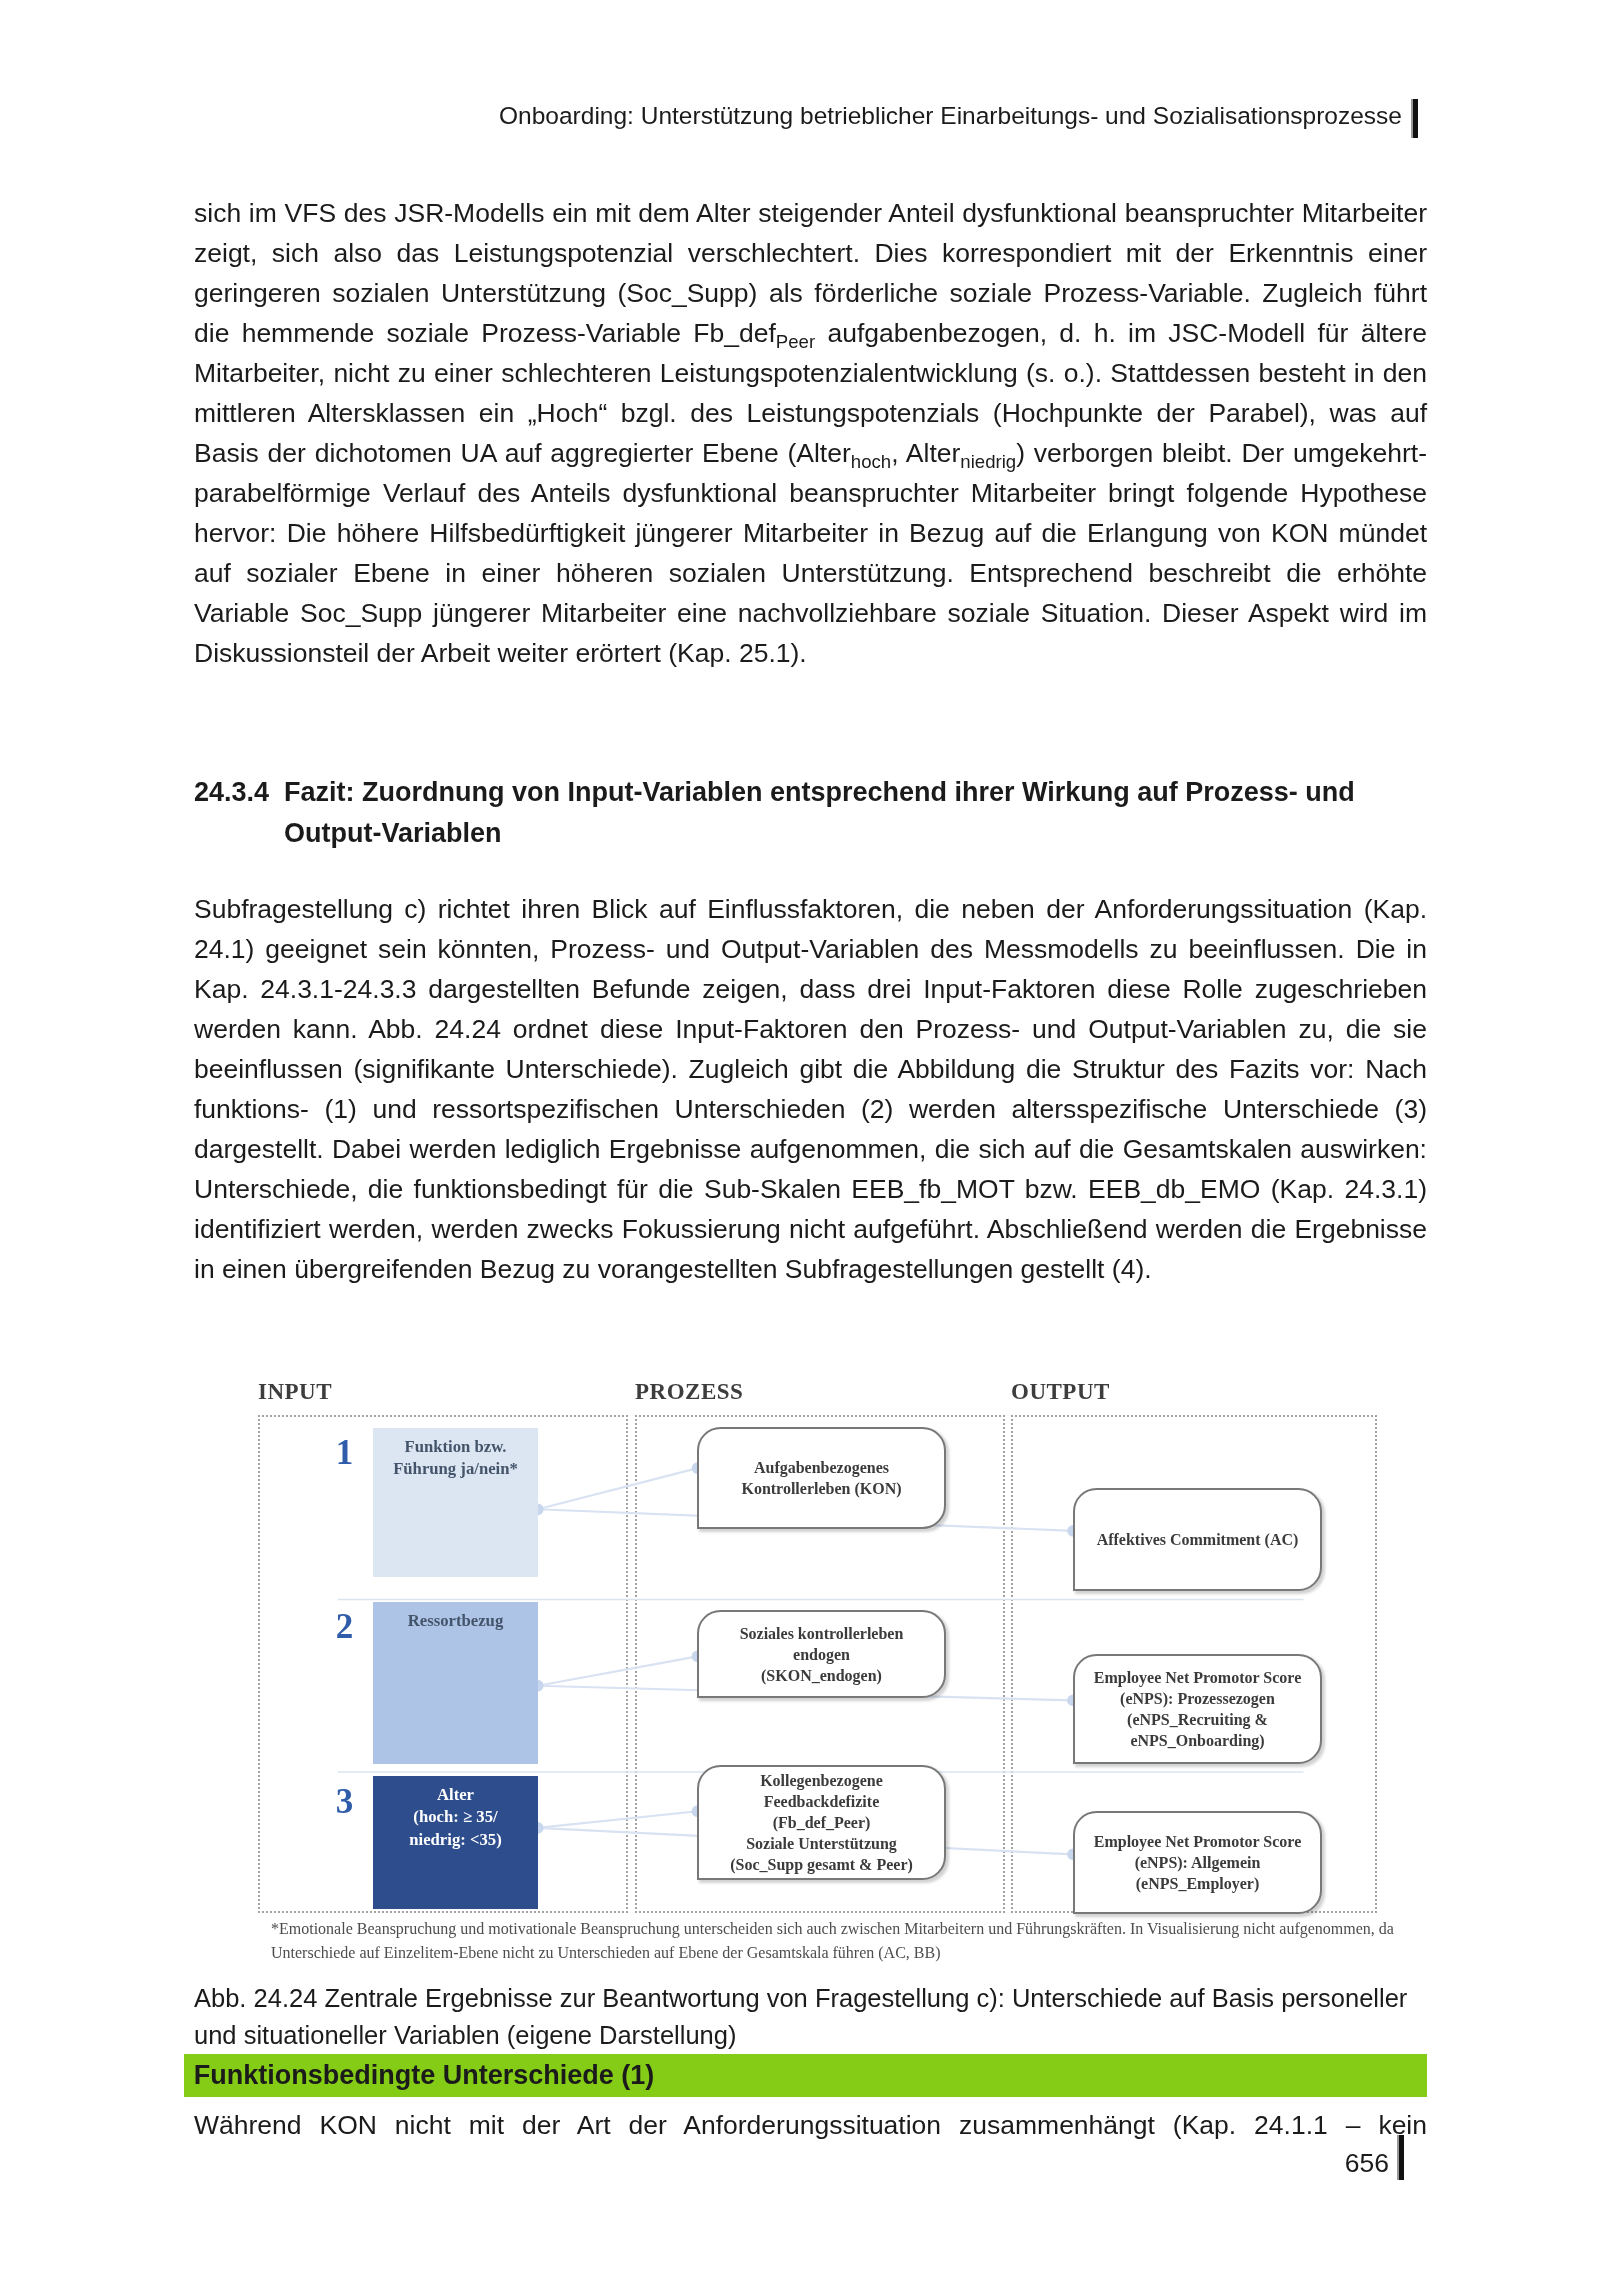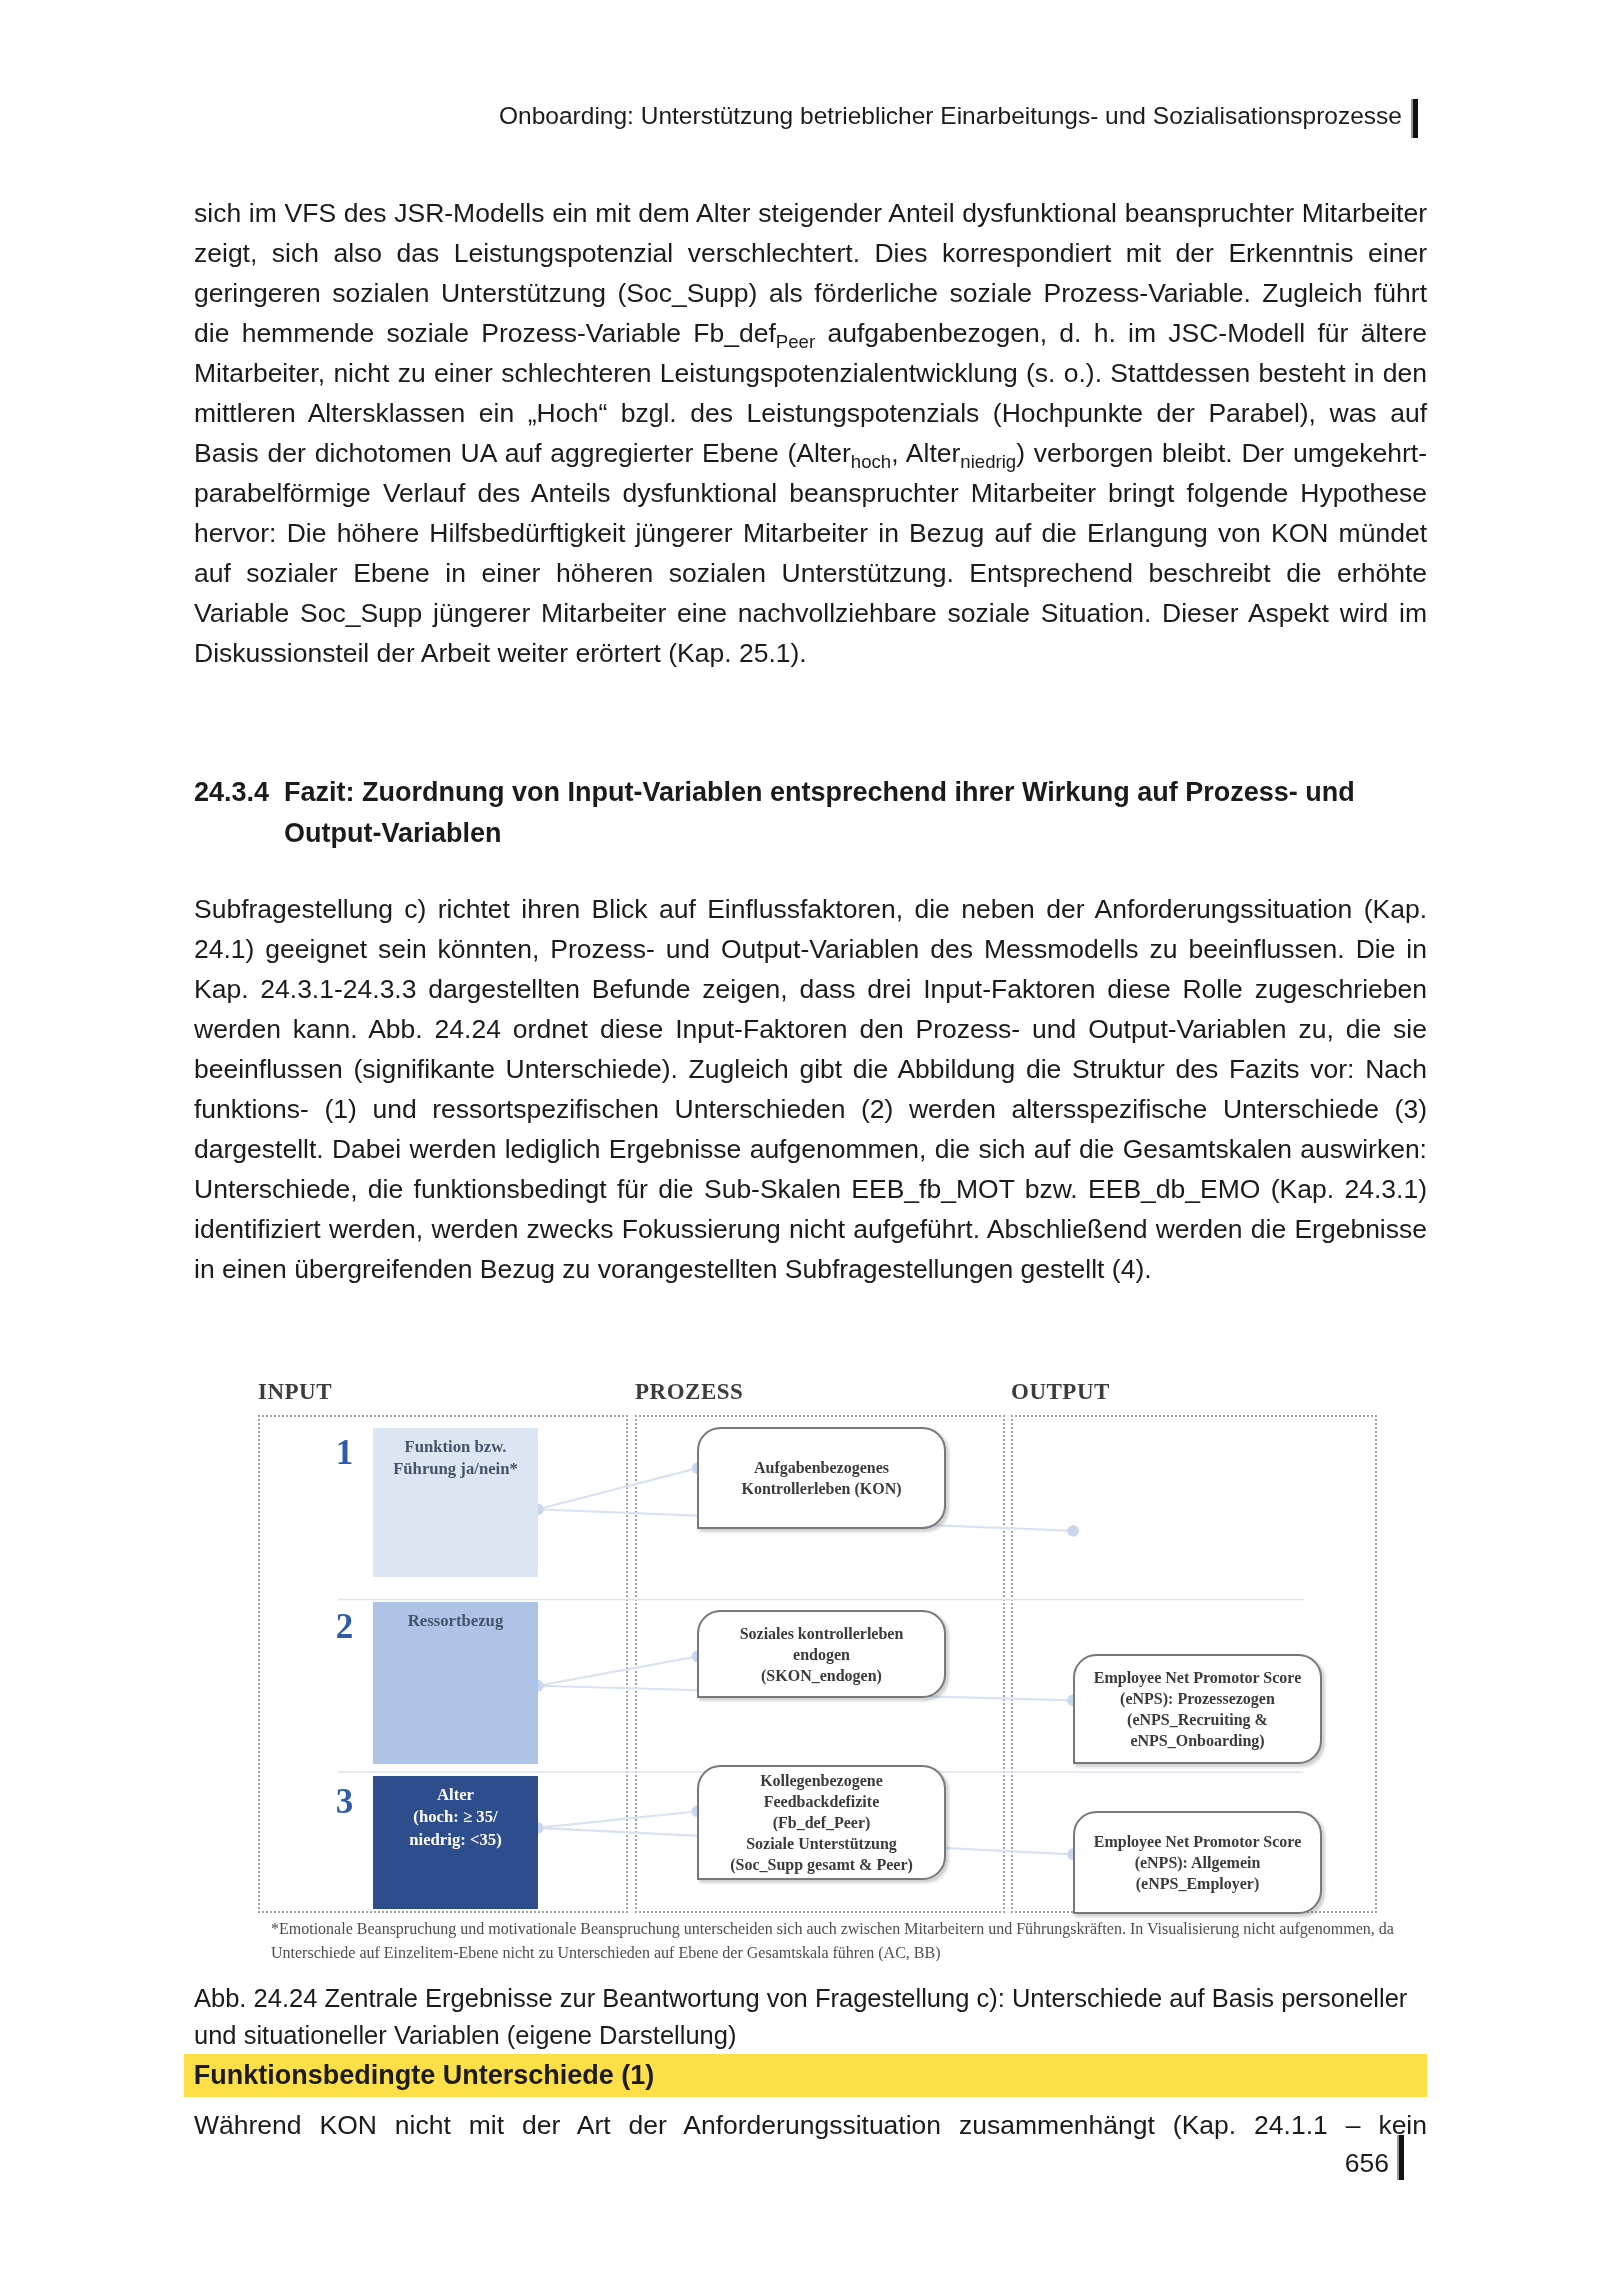--- a/index.html
+++ b/index.html
@@ -49,21 +49,21 @@
   #out1{top:108px;height:103px;}
   #out2{top:274px;height:110px;}
   #out3{top:431px;height:103px;}
 
   .fig svg{position:absolute;inset:0;pointer-events:none;}
 
   .fig-footnote{top:1917px;left:271px;width:1153px;font-family:"Liberation Serif", serif;
                 font-size:16px;line-height:23.5px;color:#4d4d4d;white-space:pre-line;}
   .caption{top:1980px;left:194px;width:1233px;font-size:25.5px;line-height:37px;}
 
-  .graybar{top:2054px;left:184px;width:1243px;height:43px;background:#fde047;
+  .graybar{top:2054px;left:184px;width:1243px;height:43px;background:#84cc16;
            display:flex;align-items:center;}
   .graybar span{font-size:27px;font-weight:bold;padding-left:9.8px;}
   .closing{top:2105px;left:194px;width:1233px;font-size:26.5px;line-height:40px;
            text-align:justify;text-align-last:justify;}
 
   .pagenum{top:2148px;left:1176px;width:213px;text-align:right;font-size:26.5px;}
   .page-bar{top:2135px;left:1397px;width:4.9px;height:45px;background:#111;border-left:2px solid #9a9a9a;}
 </style>
 </head>
 <body>
@@ -130,20 +130,21 @@
 Kontrollerleben (KON)</div>
   <div class="abs rbox proc" id="proc2">Soziales kontrollerleben
 endogen
 (SKON_endogen)</div>
   <div class="abs rbox proc" id="proc3">Kollegenbezogene
 Feedbackdefizite
 (Fb_def_Peer)
 Soziale Unterstützung
 (Soc_Supp gesamt &amp; Peer)</div>
 
+  <div class="abs rbox outp" id="out1">Affektives Commitment (AC)</div>
   <div class="abs rbox outp" id="out2">Employee Net Promotor Score
 (eNPS): Prozessezogen
 (eNPS_Recruiting &amp;
 eNPS_Onboarding)</div>
   <div class="abs rbox outp" id="out3">Employee Net Promotor Score
 (eNPS): Allgemein
 (eNPS_Employer)</div>
 </div>
 
 <div class="abs fig-footnote">*Emotionale Beanspruchung und motivationale Beanspruchung unterscheiden sich auch zwischen Mitarbeitern und Führungskräften. In Visualisierung nicht aufgenommen, da

